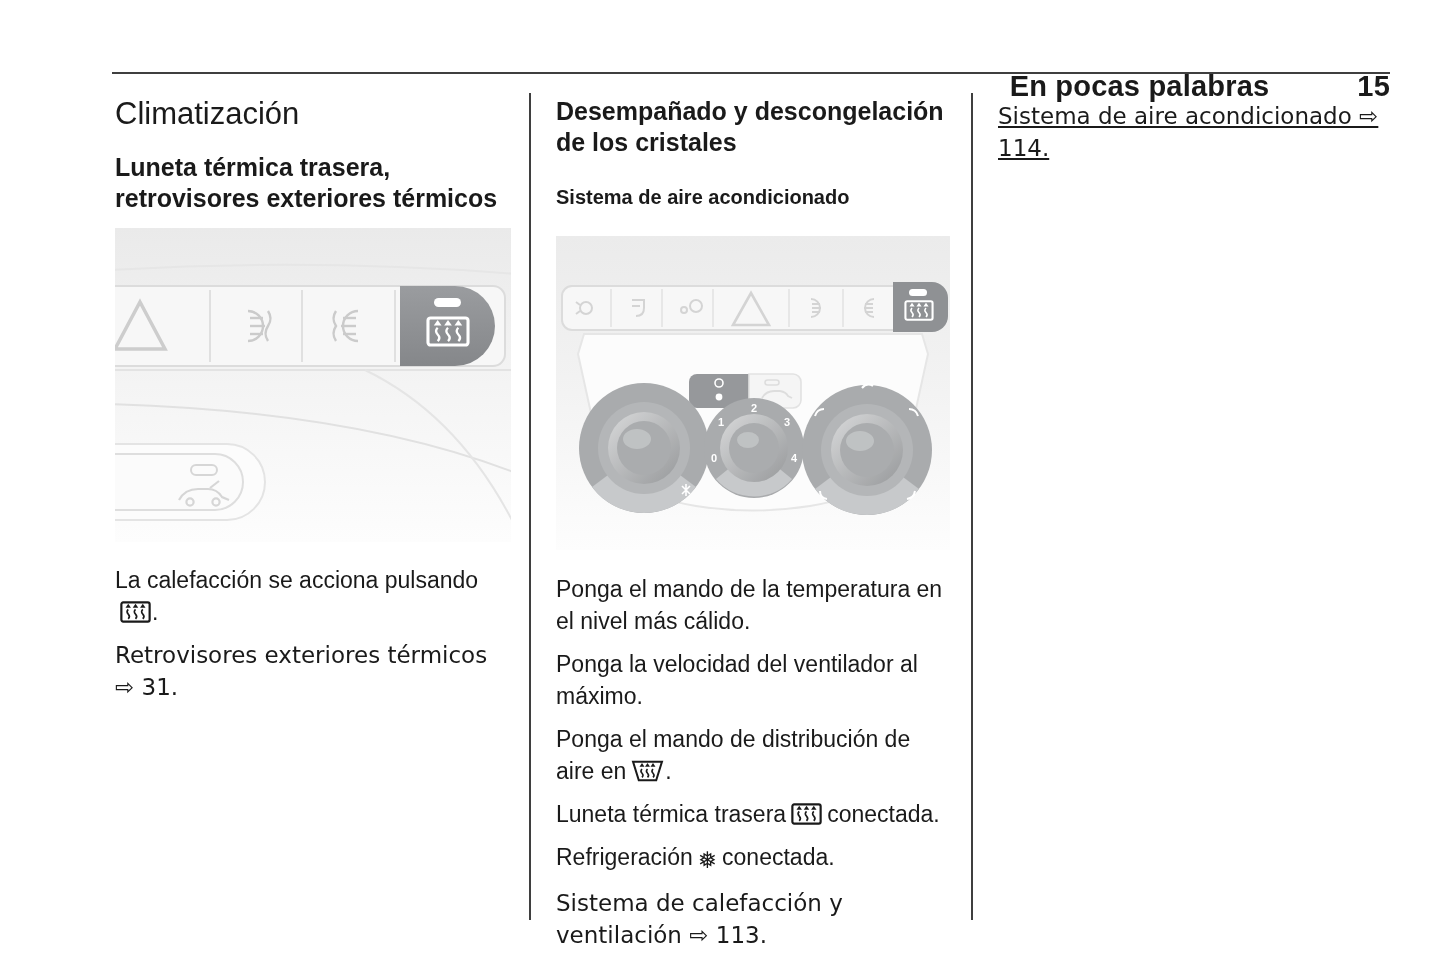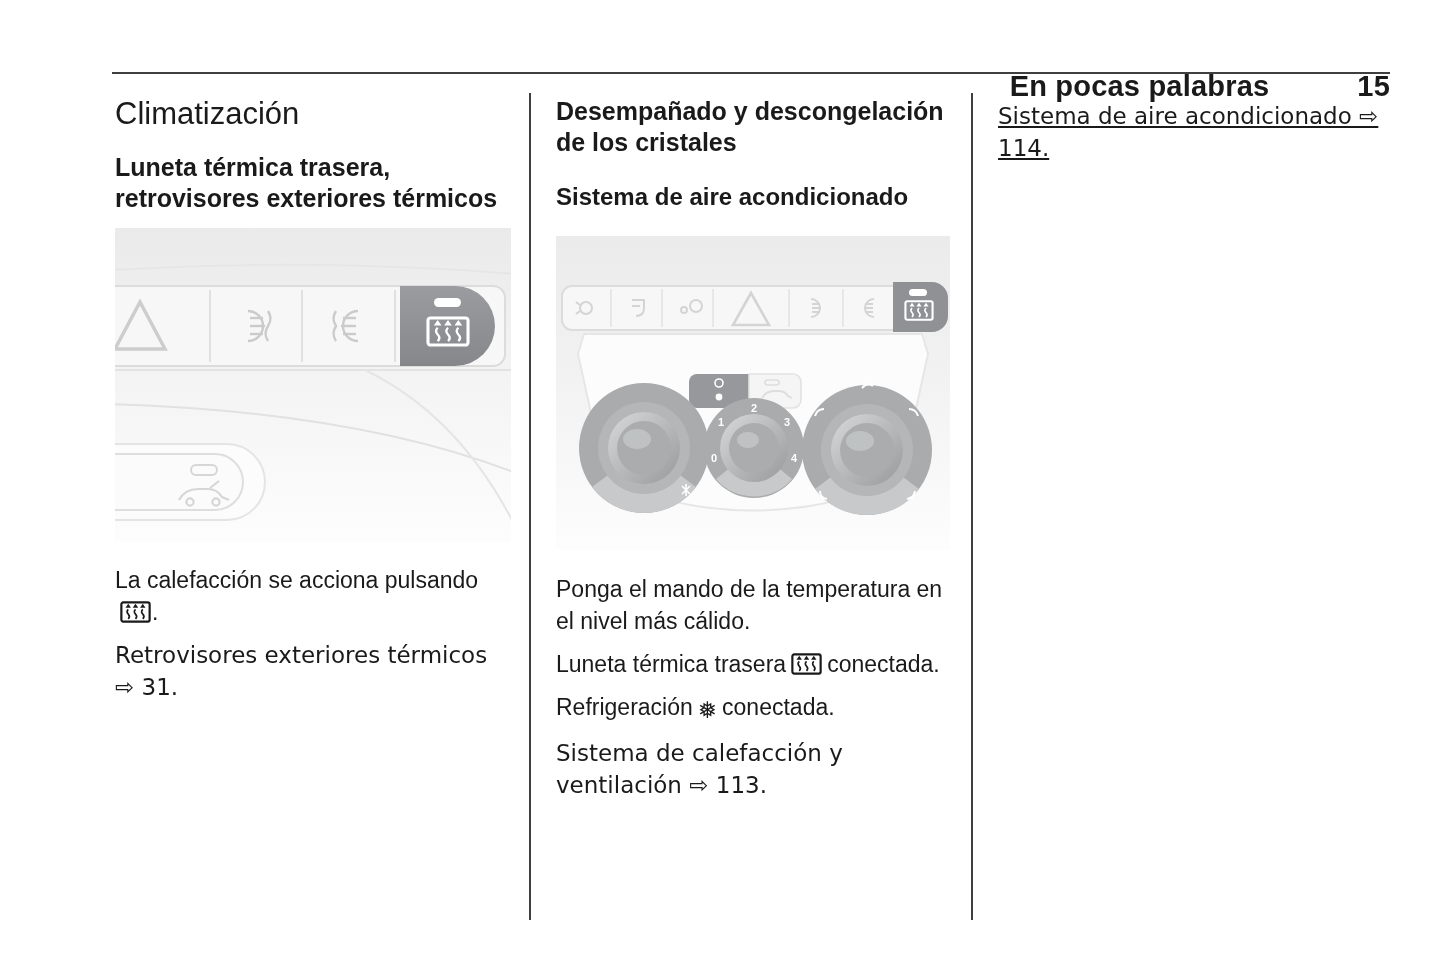--- a/index.html
+++ b/index.html
@@ -19,21 +19,21 @@
   
   .col{position:absolute;top:96px;}
   .col1{left:115px;width:396px;}
   .col2{left:556px;width:394px;}
   .col3{left:998px;width:392px;text-decoration:underline;}
   .vdiv{position:absolute;top:93px;height:827px;width:2px;background:#3f3f3f;}
   .vdiv1{left:529px;}
   .vdiv2{left:971px;}
   .section-title{font-size:31px;font-weight:400;line-height:36px;margin:0 0 20px 0;}
   .sub-title{font-size:25px;font-weight:bold;line-height:31px;margin:0;}
-  .sub-title2{font-size:24px;font-weight:bold;line-height:28px;margin:25px 0 0 0;}
+  .sub-title2{font-size:20px;font-weight:bold;line-height:28px;margin:25px 0 0 0;}
   .fig{display:block;width:100%;height:314px;}
   .fig-wrap1{margin:14px 0 22px 0;}
   .fig-wrap2{margin:25px 0 23px 0;}
   .body-text{font-size:23px;line-height:32px;margin:0 0 11px 0;}
   .col3 .body-text{margin-top:4px;}
   .inline-icon{vertical-align:-3px;margin:0 5px;color:#1a1a1a;}
   .inline-icon.tight{margin-right:1px;}
   .glyph{font-family:"DejaVu Sans",sans-serif;}
   .svgtext{font-family:"Liberation Sans","DejaVu Sans",sans-serif;font-size:11px;font-weight:bold;fill:#ffffff;text-anchor:middle;}
   .hidden-defs{position:absolute;width:0;height:0;overflow:hidden;}
@@ -269,20 +269,26 @@
           <path d="M259 180 q2 -7 9 -7"></path>
           <path d="M354 180 q7 0 9 7" transform="translate(-1,-7)"></path>
           <path d="M264 255 q0 7 7 8"></path>
           <path d="M351 263 q7 -1 8 -8"></path>
         </g>
       </g>
     </svg>
   </div>
 
   <p class="body-text">Ponga el mando de la temperatura en el nivel más cálido.</p>
+  <p class="body-text">Ponga la velocidad del ventilador al máximo.</p>
+  <p class="body-text">
+    <span>Ponga el mando de distribución de aire en</span><svg class="inline-icon tight" viewBox="0 0 36 24" width="33" height="22">
+        <use href="#sym-wind-defrost"></use>
+      </svg><span>.</span>
+  </p>
   <p class="body-text">
     <span>Luneta térmica trasera</span><svg class="inline-icon" viewBox="0 0 34 24" width="31" height="22">
         <use href="#sym-rear-defrost"></use>
       </svg><span>conectada.</span>
   </p>
   <p class="body-text">
     <span>Refrigeración</span><span class="inline-icon glyph">❅</span><span>conectada.</span>
   </p>
   <p class="body-text glyph">Sistema de calefacción y ventilación ⇨ 113.</p>
 </div>

